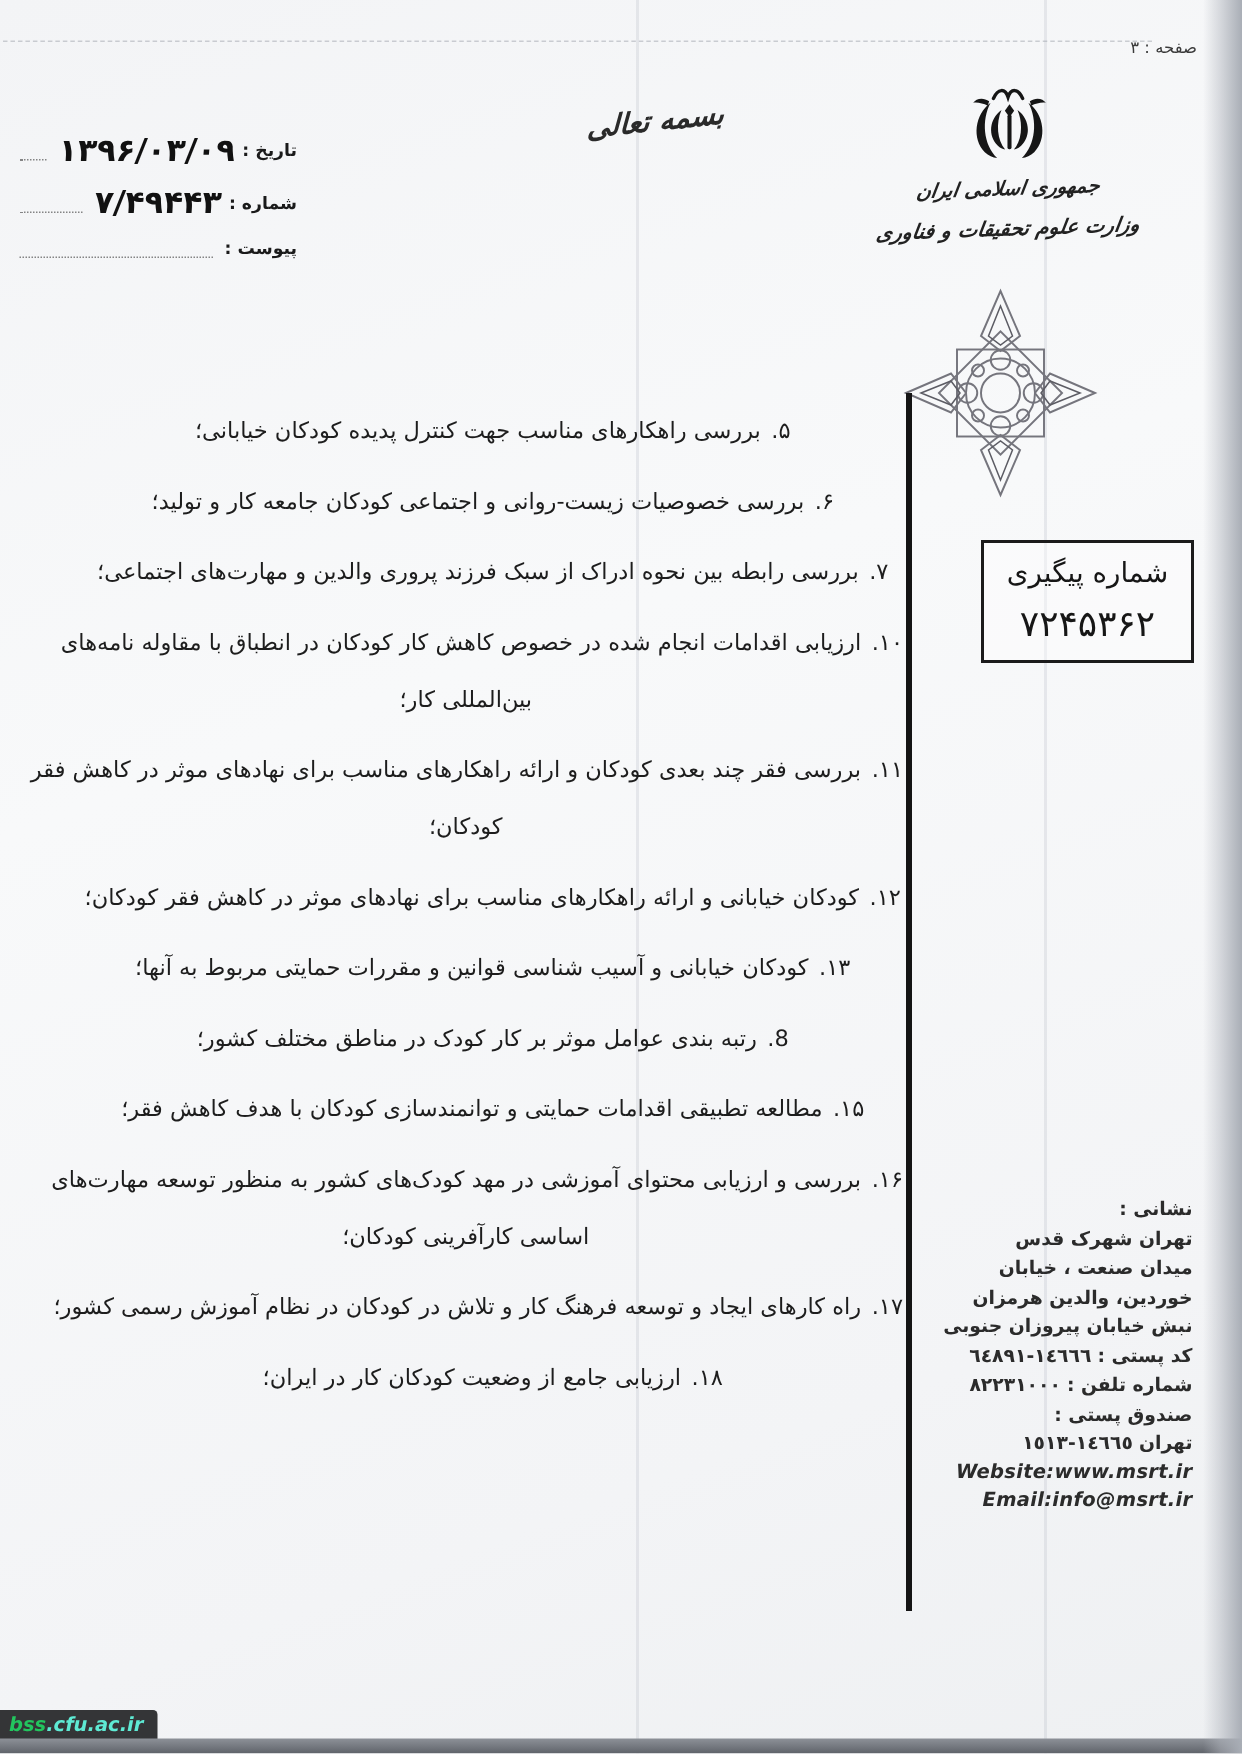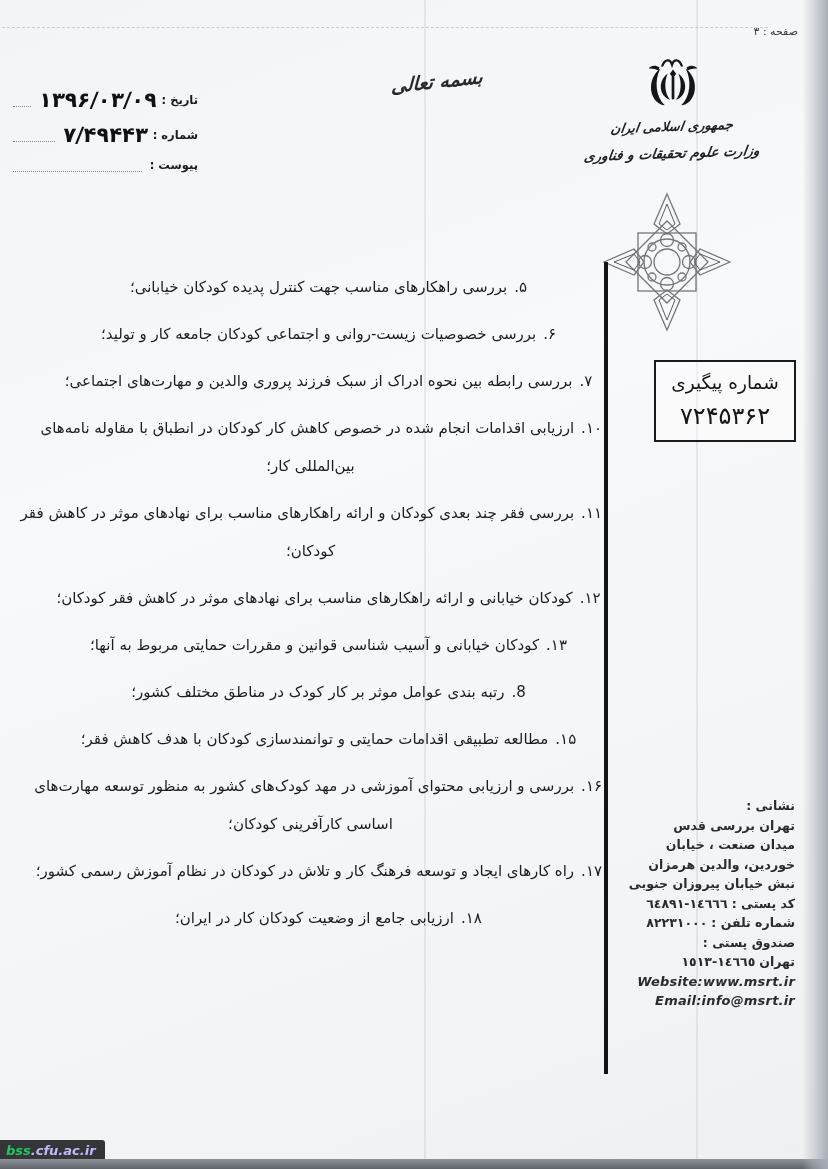--- a/index.html
+++ b/index.html
@@ -56,21 +56,21 @@
   .list-item .num { margin-left:7px; }
   
   .address { position:absolute; left:613px; top:796px; width:182px; direction:rtl;
     text-align:right; font-size:12.5px; font-weight:bold; color:#2b2b2b; line-height:19.5px; }
   .addr-line .num-ltr { margin-right:4px; unicode-bidi:embed; }
   .addr-line.latin { font-style:italic; font-size:13px; letter-spacing:.2px; }
   
   .watermark { position:absolute; left:0; bottom:7px; background:#343537;
     padding:3px 9px 4px 6px; border-radius:0 3px 3px 0;
     font-size:13px; font-weight:bold; font-style:italic; white-space:nowrap; }
-  .wm-prefix { color:#22c55e; } .wm-suffix { color:#c4b5fd; }
+  .wm-prefix { color:#22c55e; } .wm-suffix { color:#5eead4; }
 </style>
 </head>
 <body>
 
 <div class="page">
 
   <div class="scan-dashes"></div>
   <div class="fold f1"></div>
   <div class="fold f2"></div>
 
@@ -160,21 +160,21 @@
     <div class="list-item"><span class="num">8.</span><span class="txt">رتبه بندی عوامل موثر بر کار کودک در مناطق مختلف کشور؛</span></div>
     <div class="list-item"><span class="num">۱۵.</span><span class="txt">مطالعه تطبیقی اقدامات حمایتی و توانمندسازی کودکان با هدف کاهش فقر؛</span></div>
     <div class="list-item"><span class="num">۱۶.</span><span class="txt">بررسی و ارزیابی محتوای آموزشی در مهد کودک‌های کشور به منظور توسعه مهارت‌های
 اساسی کارآفرینی کودکان؛</span></div>
     <div class="list-item"><span class="num">۱۷.</span><span class="txt">راه کارهای ایجاد و توسعه فرهنگ کار و تلاش در کودکان در نظام آموزش رسمی کشور؛</span></div>
     <div class="list-item"><span class="num">۱۸.</span><span class="txt">ارزیابی جامع از وضعیت کودکان کار در ایران؛</span></div>
   </div>
 
   <div class="address">
     <div class="addr-line"><span>نشانی :</span></div>
-    <div class="addr-line"><span>تهران بررسی قدس</span></div>
+    <div class="addr-line"><span>تهران شهرک قدس</span></div>
     <div class="addr-line"><span>میدان صنعت ، خیابان</span></div>
     <div class="addr-line"><span>خوردین، والدین هرمزان</span></div>
     <div class="addr-line"><span>نبش خیابان پیروزان جنوبی</span></div>
     <div class="addr-line"><span>کد پستی :</span><span class="num-ltr" dir="ltr">١٤٦٦٦-٦٤٨٩١</span></div>
     <div class="addr-line"><span>شماره تلفن :</span><span class="num-ltr" dir="ltr">٨٢٢٣١٠٠٠</span></div>
     <div class="addr-line"><span>صندوق پستی :</span></div>
     <div class="addr-line"><span>تهران</span><span class="num-ltr" dir="ltr">١٤٦٦٥-١٥١٣</span></div>
     <div class="addr-line latin"><span>Website:www.msrt.ir</span></div>
     <div class="addr-line latin"><span>Email:info@msrt.ir</span></div>
   </div>

